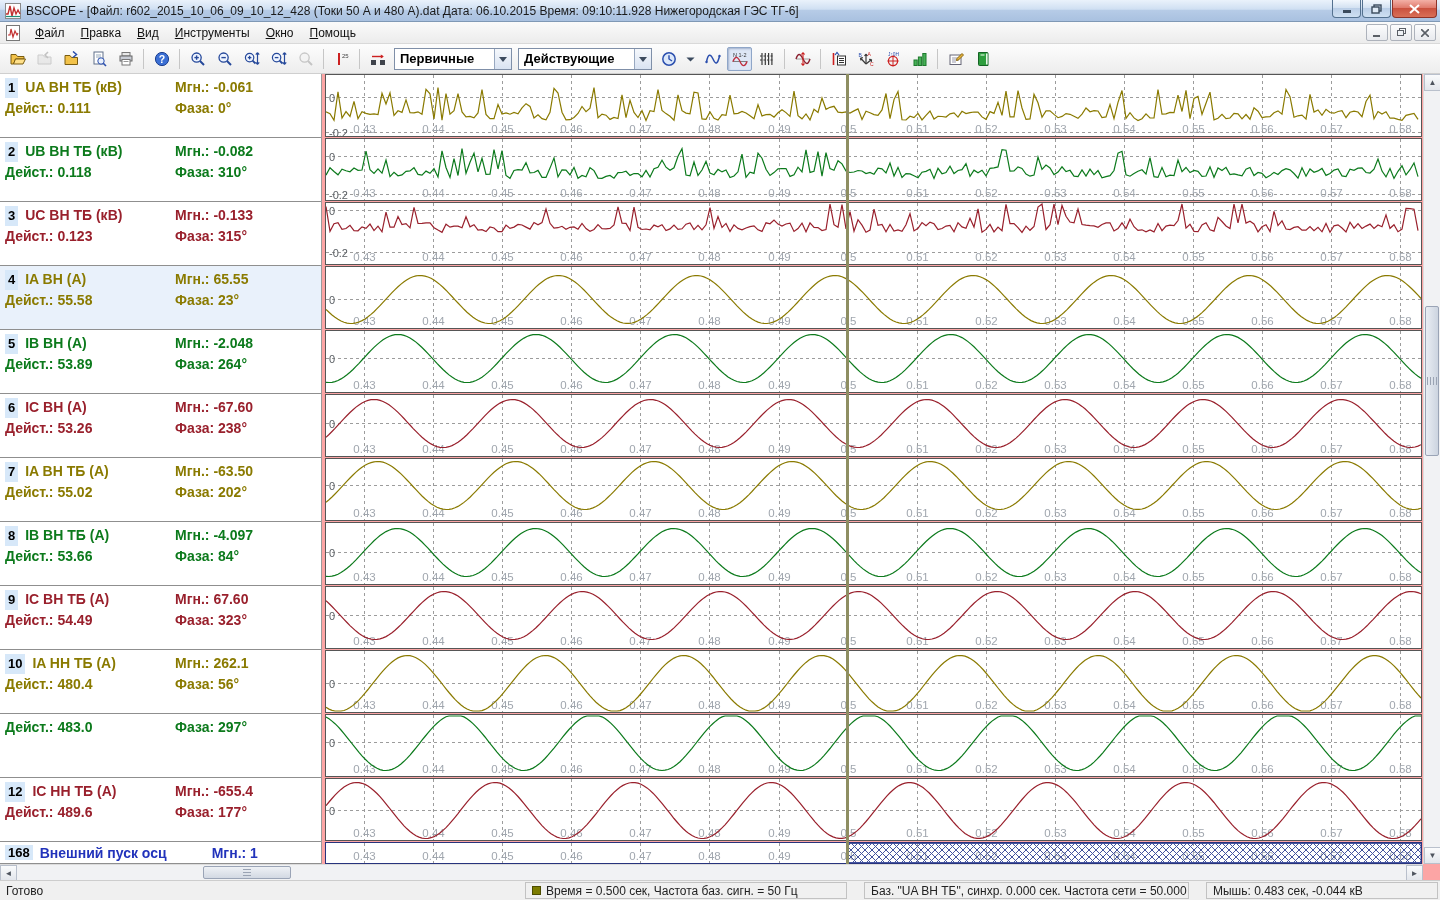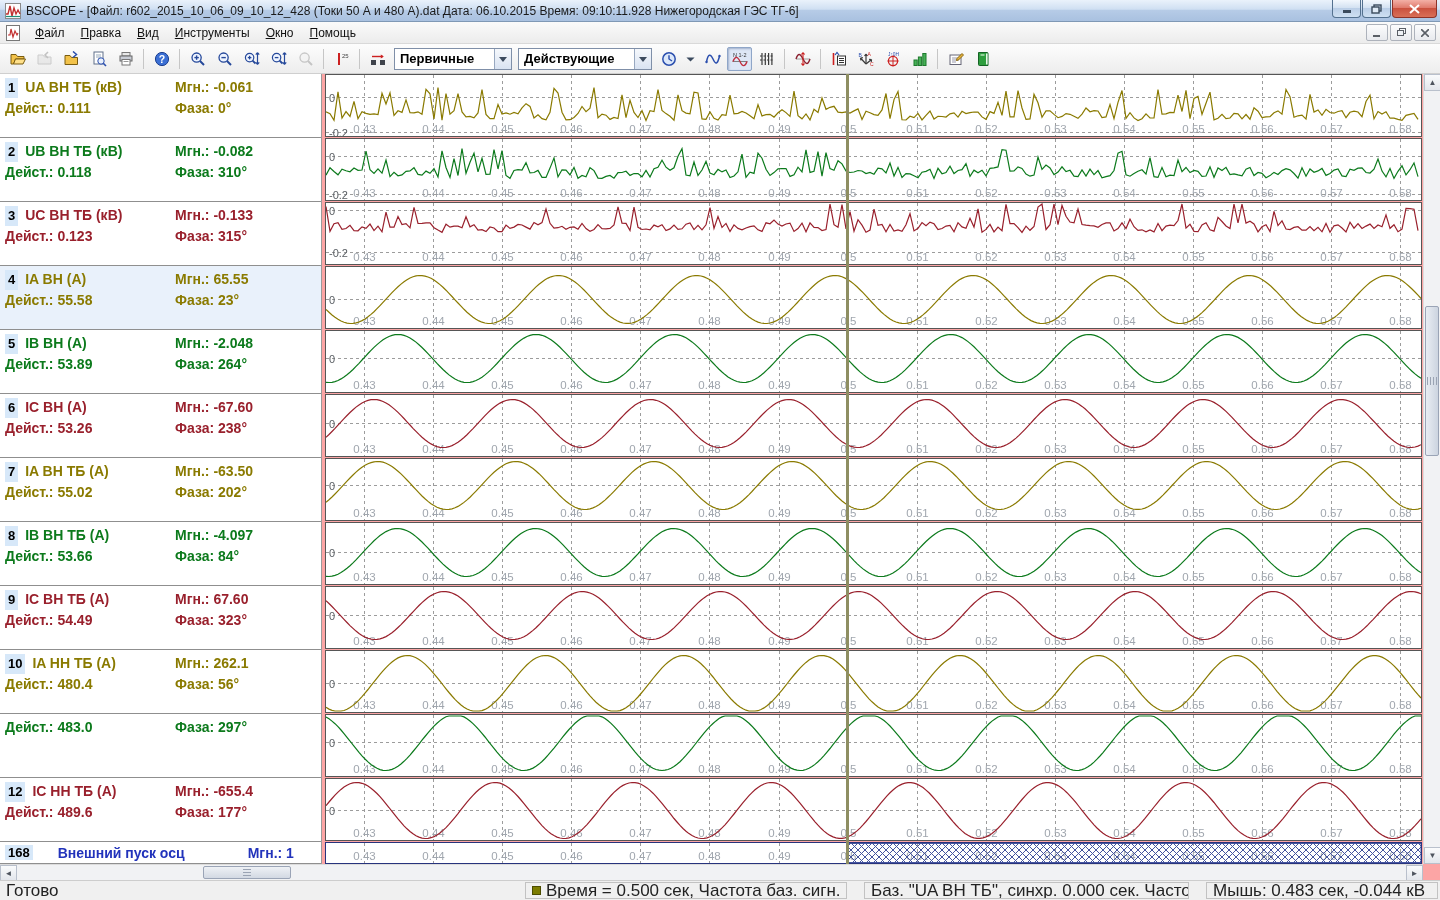--- a/index.html
+++ b/index.html
@@ -84,21 +84,21 @@
     height:64px; border-bottom:1px solid #8f8f8f; padding:3px 4px 0 5px;
     font-size:14px; font-weight:bold; line-height:1.5; background:#fff;
   }
   .ch-row.selected{ background:#e9f1fb; }
   .ch-line{ display:flex; }
   .ch-c1{ width:170px; display:flex; align-items:baseline; flex:0 0 auto; white-space:nowrap;}
   .ch-c2{ flex:1; white-space:nowrap;}
   .ch-num{ color:#000; background:#d7e8f9; padding:0 3px; margin-right:7px; font-size:13px;}
   .ch-row-digital{
     height:22px; border-bottom:1px solid #8f8f8f; padding:0px 4px 0 5px;
-    font-size:14px; font-weight:bold; display:flex; align-items:center; background:#fff;gap:18px;
+    font-size:14px; font-weight:bold; display:flex; align-items:center; background:#fff;
   }
   .ch-row-digital .ch-name{ width:172px; white-space:nowrap;}
   
   .plot-area{ position:absolute; left:325px; top:74px; width:1097px; height:790px; }
   .strip{
     height:63px; margin-bottom:1px; border:1px solid #565656; background:#fff; overflow:hidden;
   }
   .strip svg{ display:block; }
   .strip.digital{ height:22px; border:1px solid #27337d; margin-bottom:0;}
   .cursor-line{
@@ -126,21 +126,21 @@
     position:absolute; left:203px; top:1px; width:88px; height:13px;
     background:linear-gradient(#eef1f5,#d3d9e3); border:1px solid #9aa4b6; border-radius:2px;
     display:flex; align-items:center; justify-content:center;
   }
   .grip{ width:10px; height:8px; background:repeating-linear-gradient(90deg,#9aa3b3 0 1px,transparent 1px 3px); }
   .grip-h{ width:8px; height:7px; background:repeating-linear-gradient(0deg,#9aa3b3 0 1px,transparent 1px 3px); }
   
   .statusbar{
     position:absolute; left:0; top:880px; width:1440px; height:20px;
     background:#f0f0f0; border-top:1px solid #cdcdcd;
-    display:flex; align-items:center; font-size:17px; color:#222; padding:0 2px 0 6px;
+    display:flex; align-items:center; font-size:12px; color:#222; padding:0 2px 0 6px;
   }
   .statusbar .ready{ flex:1; }
   .st-panel{
     height:17px; border:1px solid #c2c2c2; display:flex; align-items:center;
     padding:0 6px; margin-left:17px; white-space:nowrap; overflow:hidden; background:#f0f0f0;
   }
   .st-panel.p1{ width:322px; }
   .st-panel.p2{ width:325px; }
   .st-panel.p3{ width:232px; }
   .olive-sq{ width:9px; height:9px; background:#7c7c00; border:1px solid #4c4c00; margin-right:5px; flex:0 0 auto;}

